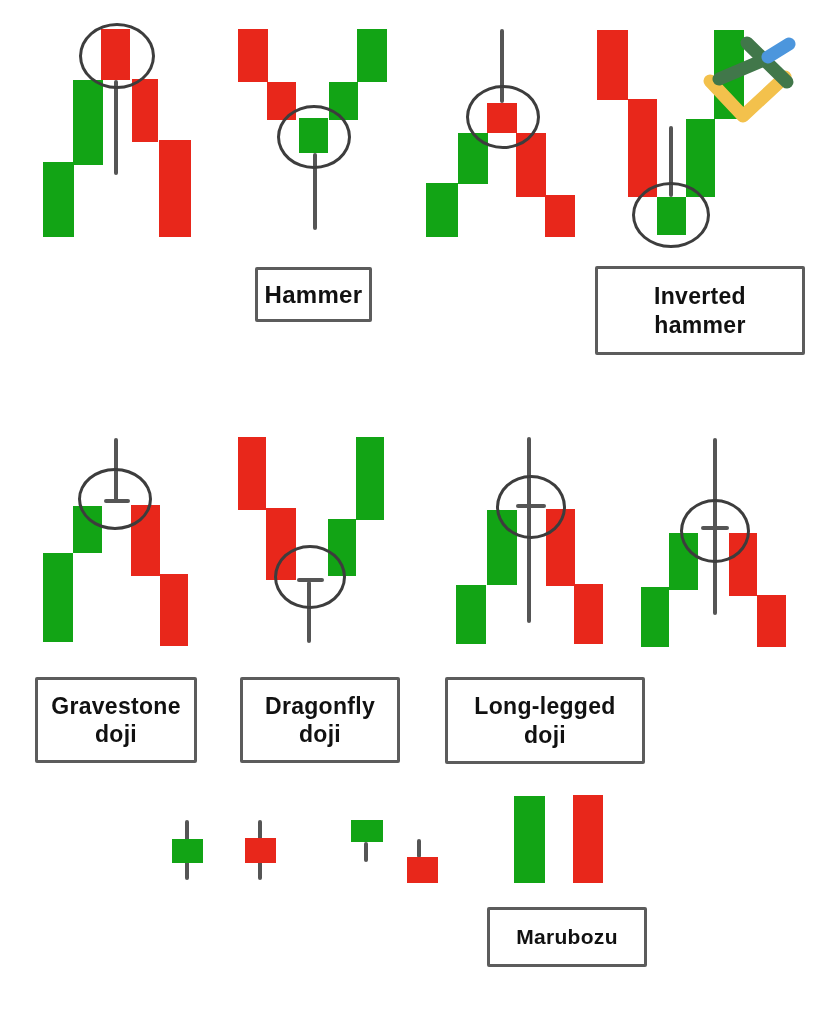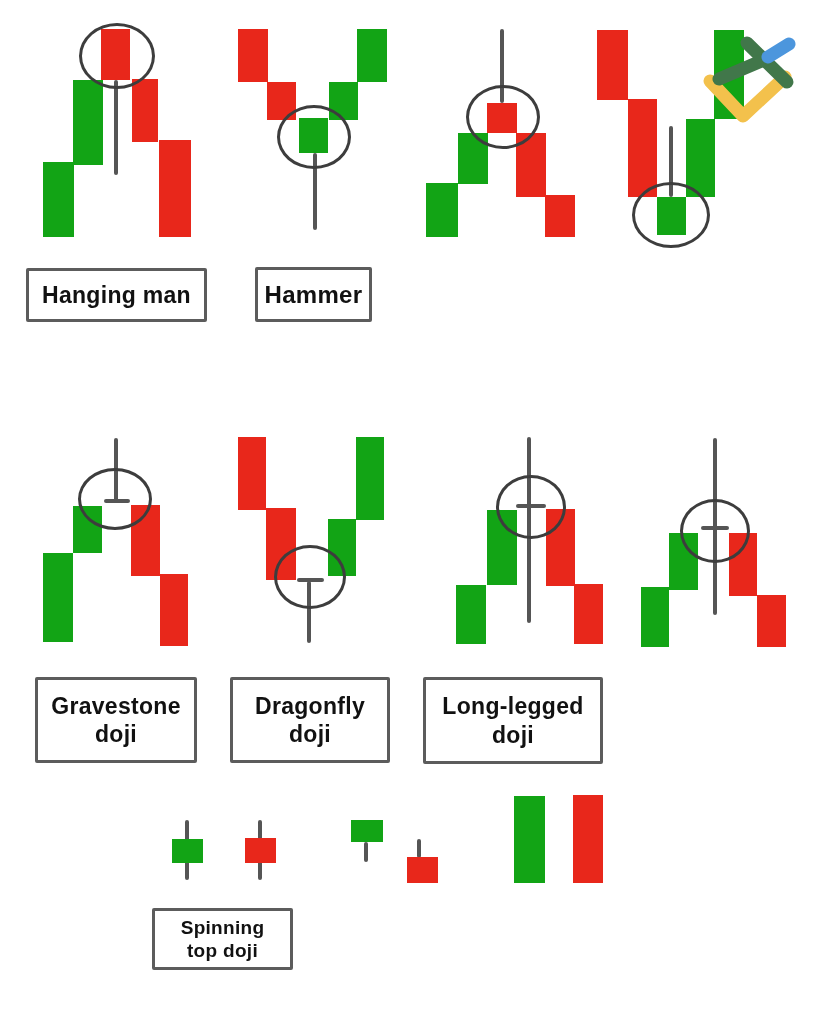--- a/index.html
+++ b/index.html
@@ -45,21 +45,20 @@
 <div class="canvas">
   <div id="patterns-root">
       <div class="pattern">
         <div class="wick" style="left: 114px; top: 80px; width: 4px; height: 95px; background: rgb(85, 85, 85);"></div>
         <div class="candle" style="left: 43px; top: 162px; width: 31px; height: 75px; background: rgb(18, 164, 21);"></div>
         <div class="candle" style="left: 73px; top: 80px; width: 30px; height: 85px; background: rgb(18, 164, 21);"></div>
         <div class="candle" style="left: 101px; top: 29px; width: 29px; height: 51px; background: rgb(232, 39, 27);"></div>
         <div class="candle" style="left: 132px; top: 79px; width: 26px; height: 63px; background: rgb(232, 39, 27);"></div>
         <div class="candle" style="left: 159px; top: 140px; width: 32px; height: 97px; background: rgb(232, 39, 27);"></div>
         <div class="highlight-circle" style="left: 79px; top: 23px; width: 76px; height: 66px; border-color: rgb(61, 61, 61);"></div>
-        <div class="label-box" style="left: 26px; top: 268px; width: 181px; height: 54px; font-size: 23px; border-color: rgb(92, 92, 92); color: rgb(17, 17, 17);">Hanging man</div>
       </div>
       <div class="pattern">
         <div class="wick" style="left: 313px; top: 153px; width: 4px; height: 77px; background: rgb(85, 85, 85);"></div>
         <div class="candle" style="left: 238px; top: 29px; width: 30px; height: 53px; background: rgb(232, 39, 27);"></div>
         <div class="candle" style="left: 267px; top: 82px; width: 29px; height: 38px; background: rgb(232, 39, 27);"></div>
         <div class="candle" style="left: 299px; top: 118px; width: 29px; height: 35px; background: rgb(18, 164, 21);"></div>
         <div class="candle" style="left: 329px; top: 82px; width: 29px; height: 38px; background: rgb(18, 164, 21);"></div>
         <div class="candle" style="left: 357px; top: 29px; width: 30px; height: 53px; background: rgb(18, 164, 21);"></div>
         <div class="highlight-circle" style="left: 277px; top: 105px; width: 74px; height: 64px; border-color: rgb(61, 61, 61);"></div>
         <div class="label-box" style="left: 255px; top: 267px; width: 117px; height: 55px; font-size: 24px; border-color: rgb(92, 92, 92); color: rgb(17, 17, 17);">Hammer</div>
@@ -74,80 +73,81 @@
         <div class="highlight-circle" style="left: 466px; top: 85px; width: 74px; height: 64px; border-color: rgb(61, 61, 61);"></div>
       </div>
       <div class="pattern">
         <div class="wick" style="left: 669px; top: 126px; width: 4px; height: 71px; background: rgb(85, 85, 85);"></div>
         <div class="candle" style="left: 597px; top: 30px; width: 31px; height: 70px; background: rgb(232, 39, 27);"></div>
         <div class="candle" style="left: 628px; top: 99px; width: 29px; height: 98px; background: rgb(232, 39, 27);"></div>
         <div class="candle" style="left: 657px; top: 197px; width: 29px; height: 38px; background: rgb(18, 164, 21);"></div>
         <div class="candle" style="left: 686px; top: 119px; width: 29px; height: 78px; background: rgb(18, 164, 21);"></div>
         <div class="candle" style="left: 714px; top: 30px; width: 30px; height: 89px; background: rgb(18, 164, 21);"></div>
         <div class="highlight-circle" style="left: 632px; top: 182px; width: 78px; height: 66px; border-color: rgb(61, 61, 61);"></div>
+        <div class="label-box" style="left: 595px; top: 266px; width: 210px; height: 89px; font-size: 23px; border-color: rgb(92, 92, 92); color: rgb(17, 17, 17);">Inverted
+hammer</div>
       </div>
       <div class="pattern">
         <div class="wick" style="left: 114px; top: 438px; width: 4px; height: 63px; background: rgb(85, 85, 85);"></div>
         <div class="candle" style="left: 43px; top: 553px; width: 30px; height: 89px; background: rgb(18, 164, 21);"></div>
         <div class="candle" style="left: 73px; top: 506px; width: 29px; height: 47px; background: rgb(18, 164, 21);"></div>
         <div class="candle" style="left: 131px; top: 505px; width: 29px; height: 71px; background: rgb(232, 39, 27);"></div>
         <div class="candle" style="left: 160px; top: 574px; width: 28px; height: 72px; background: rgb(232, 39, 27);"></div>
         <div class="doji-dash" style="left: 104px; top: 499px; width: 26px; background: rgb(85, 85, 85);"></div>
         <div class="highlight-circle" style="left: 78px; top: 468px; width: 74px; height: 62px; border-color: rgb(61, 61, 61);"></div>
         <div class="label-box" style="left: 35px; top: 677px; width: 162px; height: 86px; font-size: 23px; border-color: rgb(92, 92, 92); color: rgb(17, 17, 17);">Gravestone
 doji</div>
       </div>
       <div class="pattern">
         <div class="wick" style="left: 307px; top: 581px; width: 4px; height: 62px; background: rgb(85, 85, 85);"></div>
         <div class="candle" style="left: 238px; top: 437px; width: 28px; height: 73px; background: rgb(232, 39, 27);"></div>
         <div class="candle" style="left: 266px; top: 508px; width: 30px; height: 72px; background: rgb(232, 39, 27);"></div>
         <div class="candle" style="left: 328px; top: 519px; width: 28px; height: 57px; background: rgb(18, 164, 21);"></div>
         <div class="candle" style="left: 356px; top: 437px; width: 28px; height: 83px; background: rgb(18, 164, 21);"></div>
         <div class="doji-dash" style="left: 297px; top: 578px; width: 27px; background: rgb(85, 85, 85);"></div>
         <div class="highlight-circle" style="left: 274px; top: 545px; width: 72px; height: 64px; border-color: rgb(61, 61, 61);"></div>
-        <div class="label-box" style="left: 230px; top: 677px; width: 160px; height: 86px; font-size: 23px; border-color: rgb(92, 92, 92); color: rgb(17, 17, 17);">Dragonfly
+        <div class="label-box" style="left: 240px; top: 677px; width: 160px; height: 86px; font-size: 23px; border-color: rgb(92, 92, 92); color: rgb(17, 17, 17);">Dragonfly
 doji</div>
       </div>
       <div class="pattern">
         <div class="wick" style="left: 527px; top: 437px; width: 4px; height: 186px; background: rgb(85, 85, 85);"></div>
         <div class="candle" style="left: 456px; top: 585px; width: 30px; height: 59px; background: rgb(18, 164, 21);"></div>
         <div class="candle" style="left: 487px; top: 510px; width: 30px; height: 75px; background: rgb(18, 164, 21);"></div>
         <div class="candle" style="left: 546px; top: 509px; width: 29px; height: 77px; background: rgb(232, 39, 27);"></div>
         <div class="candle" style="left: 574px; top: 584px; width: 29px; height: 60px; background: rgb(232, 39, 27);"></div>
         <div class="doji-dash" style="left: 516px; top: 504px; width: 30px; background: rgb(85, 85, 85);"></div>
         <div class="highlight-circle" style="left: 496px; top: 475px; width: 70px; height: 64px; border-color: rgb(61, 61, 61);"></div>
-        <div class="label-box" style="left: 423px; top: 677px; width: 180px; height: 87px; font-size: 23px; border-color: rgb(92, 92, 92); color: rgb(17, 17, 17);">Long-legged
+        <div class="label-box" style="left: 445px; top: 677px; width: 200px; height: 87px; font-size: 23px; border-color: rgb(92, 92, 92); color: rgb(17, 17, 17);">Long-legged
 doji</div>
       </div>
       <div class="pattern">
         <div class="wick" style="left: 713px; top: 438px; width: 4px; height: 177px; background: rgb(85, 85, 85);"></div>
         <div class="candle" style="left: 641px; top: 587px; width: 28px; height: 60px; background: rgb(18, 164, 21);"></div>
         <div class="candle" style="left: 669px; top: 533px; width: 29px; height: 57px; background: rgb(18, 164, 21);"></div>
         <div class="candle" style="left: 729px; top: 533px; width: 28px; height: 63px; background: rgb(232, 39, 27);"></div>
         <div class="candle" style="left: 757px; top: 595px; width: 29px; height: 52px; background: rgb(232, 39, 27);"></div>
         <div class="doji-dash" style="left: 701px; top: 526px; width: 28px; background: rgb(85, 85, 85);"></div>
         <div class="highlight-circle" style="left: 680px; top: 499px; width: 70px; height: 64px; border-color: rgb(61, 61, 61);"></div>
       </div>
       <div class="pattern">
         <div class="wick" style="left: 185px; top: 820px; width: 4px; height: 60px; background: rgb(85, 85, 85);"></div>
         <div class="wick" style="left: 258px; top: 820px; width: 4px; height: 60px; background: rgb(85, 85, 85);"></div>
         <div class="candle" style="left: 172px; top: 839px; width: 31px; height: 24px; background: rgb(18, 164, 21);"></div>
         <div class="candle" style="left: 245px; top: 838px; width: 31px; height: 25px; background: rgb(232, 39, 27);"></div>
-        <div class="label-box" style="left: 152px; top: 908px; width: 141px; height: 62px; font-size: 19px; border-color: rgb(92, 92, 92); color: rgb(17, 17, 17);">Spinning
-top doji</div>
       </div>
       <div class="pattern">
         <div class="wick" style="left: 364px; top: 842px; width: 4px; height: 20px; background: rgb(85, 85, 85);"></div>
         <div class="wick" style="left: 417px; top: 839px; width: 4px; height: 19px; background: rgb(85, 85, 85);"></div>
         <div class="candle" style="left: 351px; top: 820px; width: 32px; height: 22px; background: rgb(18, 164, 21);"></div>
         <div class="candle" style="left: 407px; top: 857px; width: 31px; height: 26px; background: rgb(232, 39, 27);"></div>
       </div>
       <div class="pattern">
         <div class="candle" style="left: 514px; top: 796px; width: 31px; height: 87px; background: rgb(18, 164, 21);"></div>
         <div class="candle" style="left: 573px; top: 795px; width: 30px; height: 88px; background: rgb(232, 39, 27);"></div>
+        <div class="label-box" style="left: 487px; top: 907px; width: 160px; height: 60px; font-size: 21px; border-color: rgb(92, 92, 92); color: rgb(17, 17, 17);">Marubozu</div>
       </div>
     </div>
 
   <svg id="logo" class="logo-svg" width="105" height="100" viewBox="0 0 105 100" style="left:700px; top:28px;">
     <path fill="none" stroke-width="13" stroke-linecap="round" stroke-linejoin="round" d="M10,53 L43,88 L85,49" stroke="#f3c14c"></path>
     <path fill="none" stroke-width="13" stroke-linecap="round" d="M47,15 L87,54" stroke="#41774a"></path>
     <path fill="none" stroke-width="13" stroke-linecap="round" d="M19,51 L66,31" stroke="#41774a"></path>
     <path fill="none" stroke-width="13" stroke-linecap="round" d="M68,29 L89,16" stroke="#4c96dd"></path>
   </svg>
 </div>

